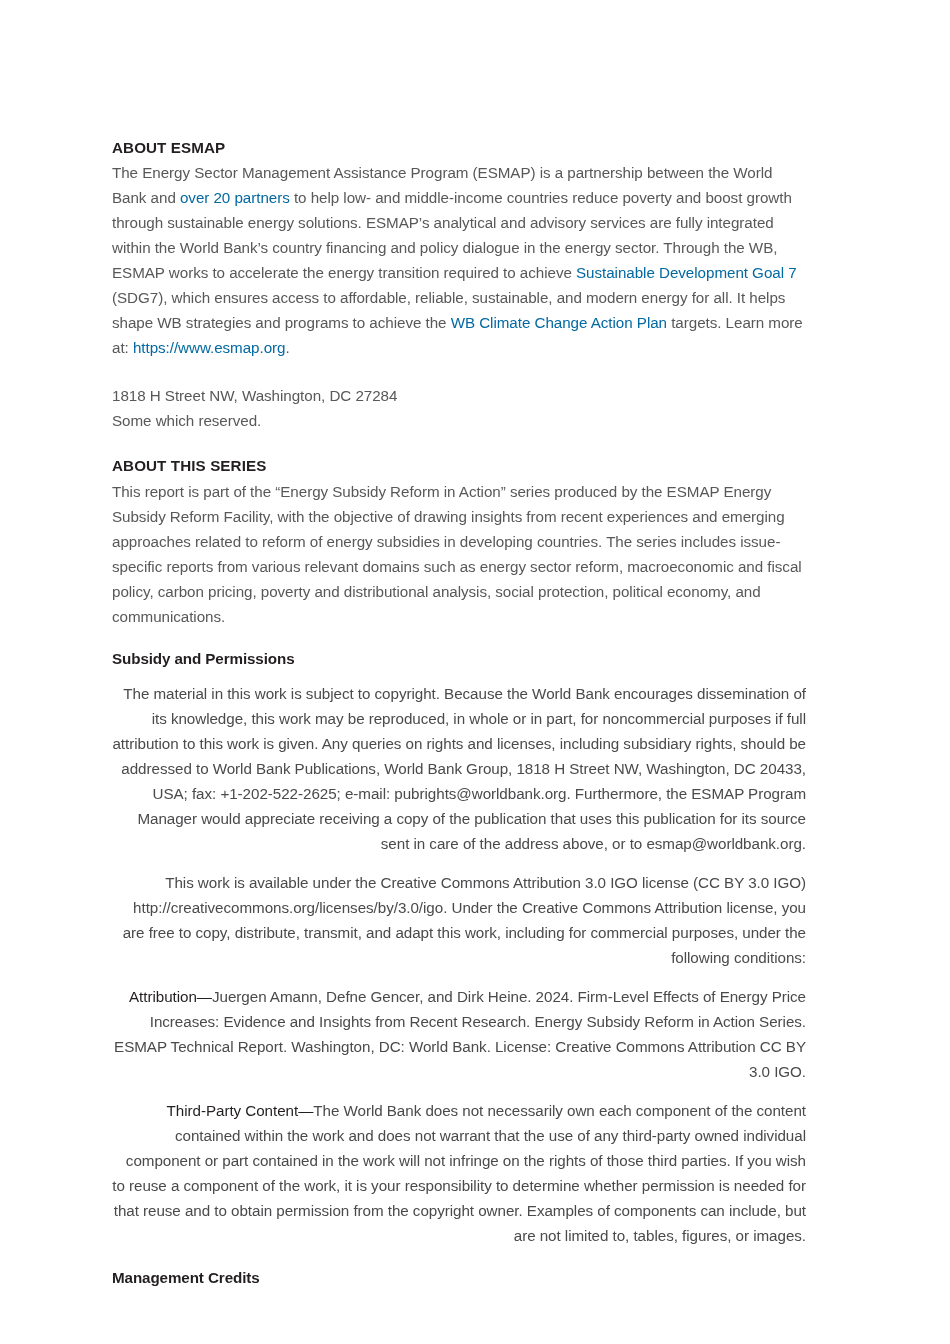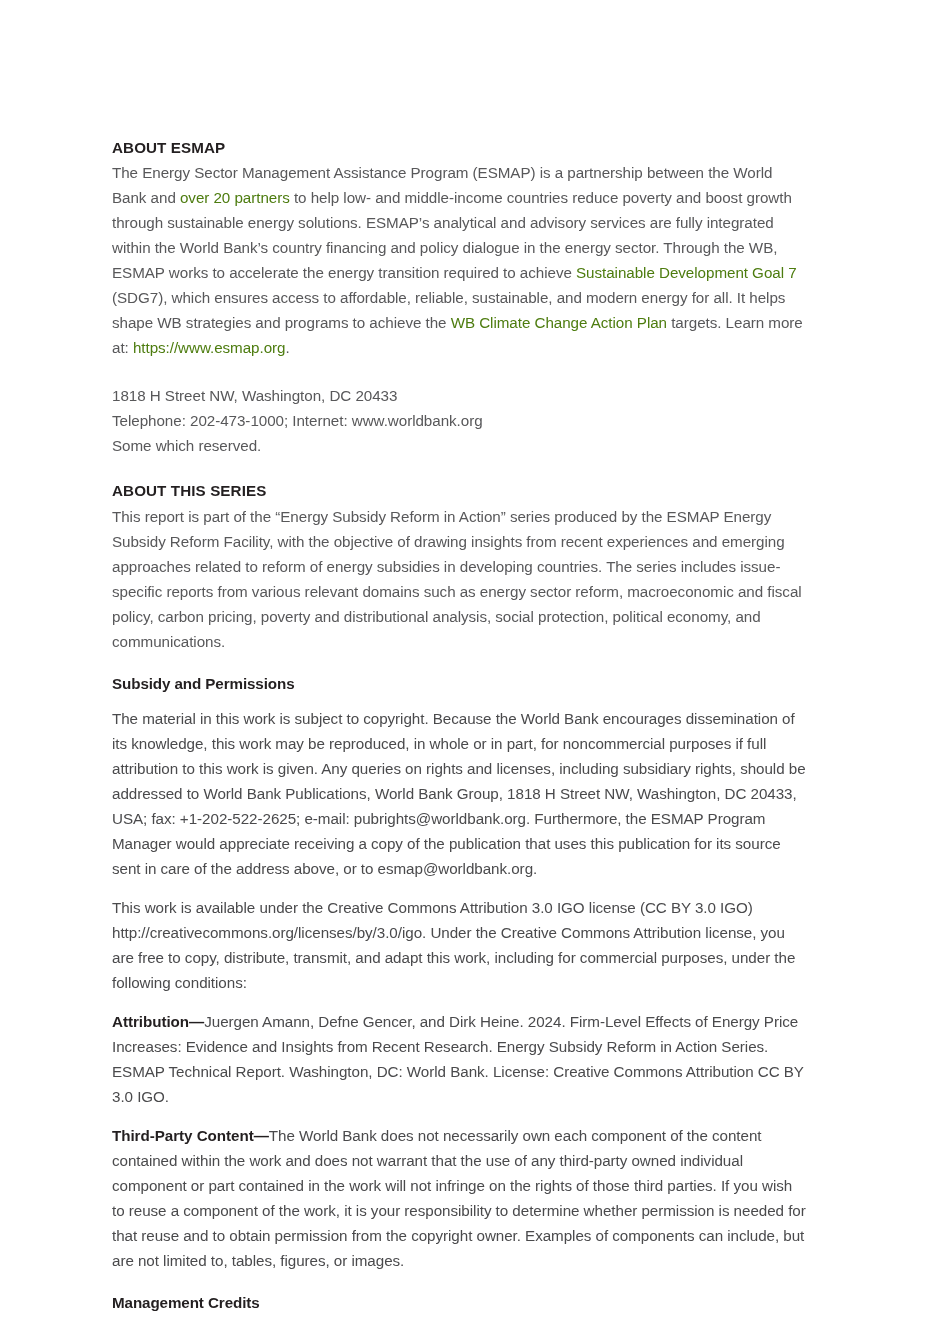--- a/index.html
+++ b/index.html
@@ -41,30 +41,31 @@
 
   p.body-text {
     font-size: 15.2px;
     line-height: 1.645;
     color: #58585a;
     margin: 0;
     letter-spacing: -0.05px;
   }
   p.body-text.dark {
     color: #4a4a4c;
+    text-align: right;
   }
 
   a.doc-link,
   span.doc-link {
-    color: #4d7c0f;
+    color: #0369a1;
     text-decoration: none;
   }
 
   strong.runin {
-    font-weight: bold;
+    font-weight: normal;
     color: #231f20;
   }
   .gap-lg  { height: 23px; }
   .gap-md  { height: 20px; }
   .gap-sm  { height: 14px; }
   .gap-xs  { height: 10px; }
 
   .addr-line { display: block; }
 </style>
 </head>
@@ -75,22 +76,21 @@
 
     <section>
       <h2 class="section-heading caps">ABOUT ESMAP</h2>
       <p class="body-text"><span>The Energy Sector Management Assistance Program (ESMAP) is a partnership between the World Bank and </span><a href="#" class="doc-link">over 20 partners</a><span> to help low- and middle-income countries reduce poverty and boost growth through sustainable energy solutions. ESMAP’s analytical and advisory services are fully integrated within the World Bank’s country financing and policy dialogue in the energy sector. Through the WB, ESMAP works to accelerate the energy transition required to achieve </span><a href="#" class="doc-link">Sustainable Development Goal 7</a><span> (SDG7), which ensures access to affordable, reliable, sustainable, and modern energy for all. It helps shape WB strategies and programs to achieve the </span><a href="#" class="doc-link">WB Climate Change Action Plan</a><span> targets. Learn more at: </span><a href="#" class="doc-link">https://www.esmap.org</a><span>.</span></p>
     </section>
 
     <div class="gap-lg"></div>
 
     <section>
       <p class="body-text">
-          <span class="addr-line">1818 H Street NW, Washington, DC 20433</span>
-          <span class="addr-line">Telephone: 202-473-1000; Internet: www.worldbank.org</span>
+          <span class="addr-line">1818 H Street NW, Washington, DC 27284</span>
           <span class="addr-line">Some which reserved.</span>
         </p>
     </section>
 
     <div class="gap-lg"></div>
 
     <section>
       <h2 class="section-heading caps">ABOUT THIS SERIES</h2>
       <p class="body-text">This report is part of the “Energy Subsidy Reform in Action” series produced by the ESMAP Energy Subsidy Reform Facility, with the objective of drawing insights from recent experiences and emerging approaches related to reform of energy subsidies in developing countries. The series includes issue-specific reports from various relevant domains such as energy sector reform, macroeconomic and fiscal policy, carbon pricing, poverty and distributional analysis, social protection, political economy, and communications.</p>
     </section>

